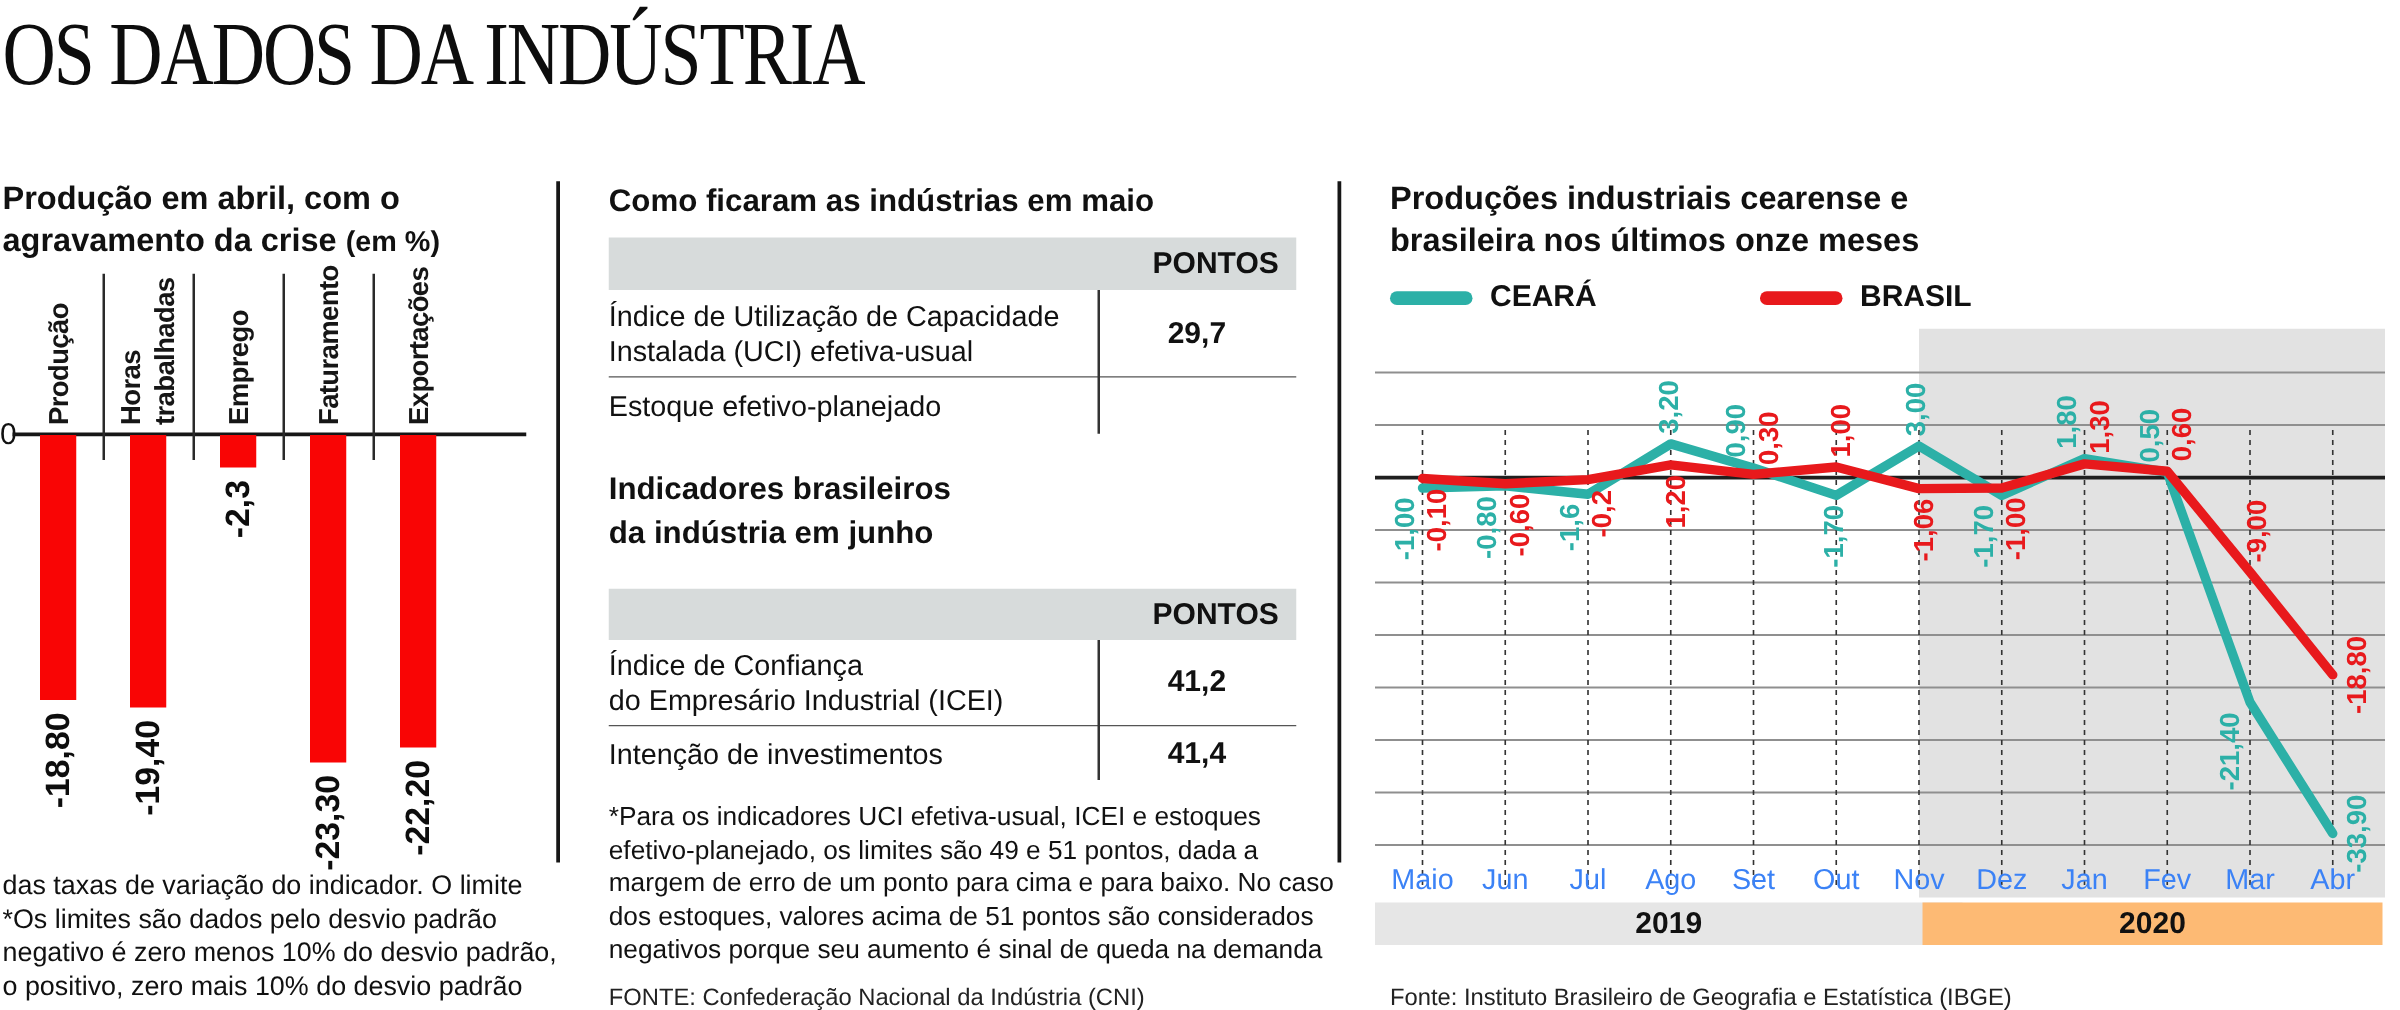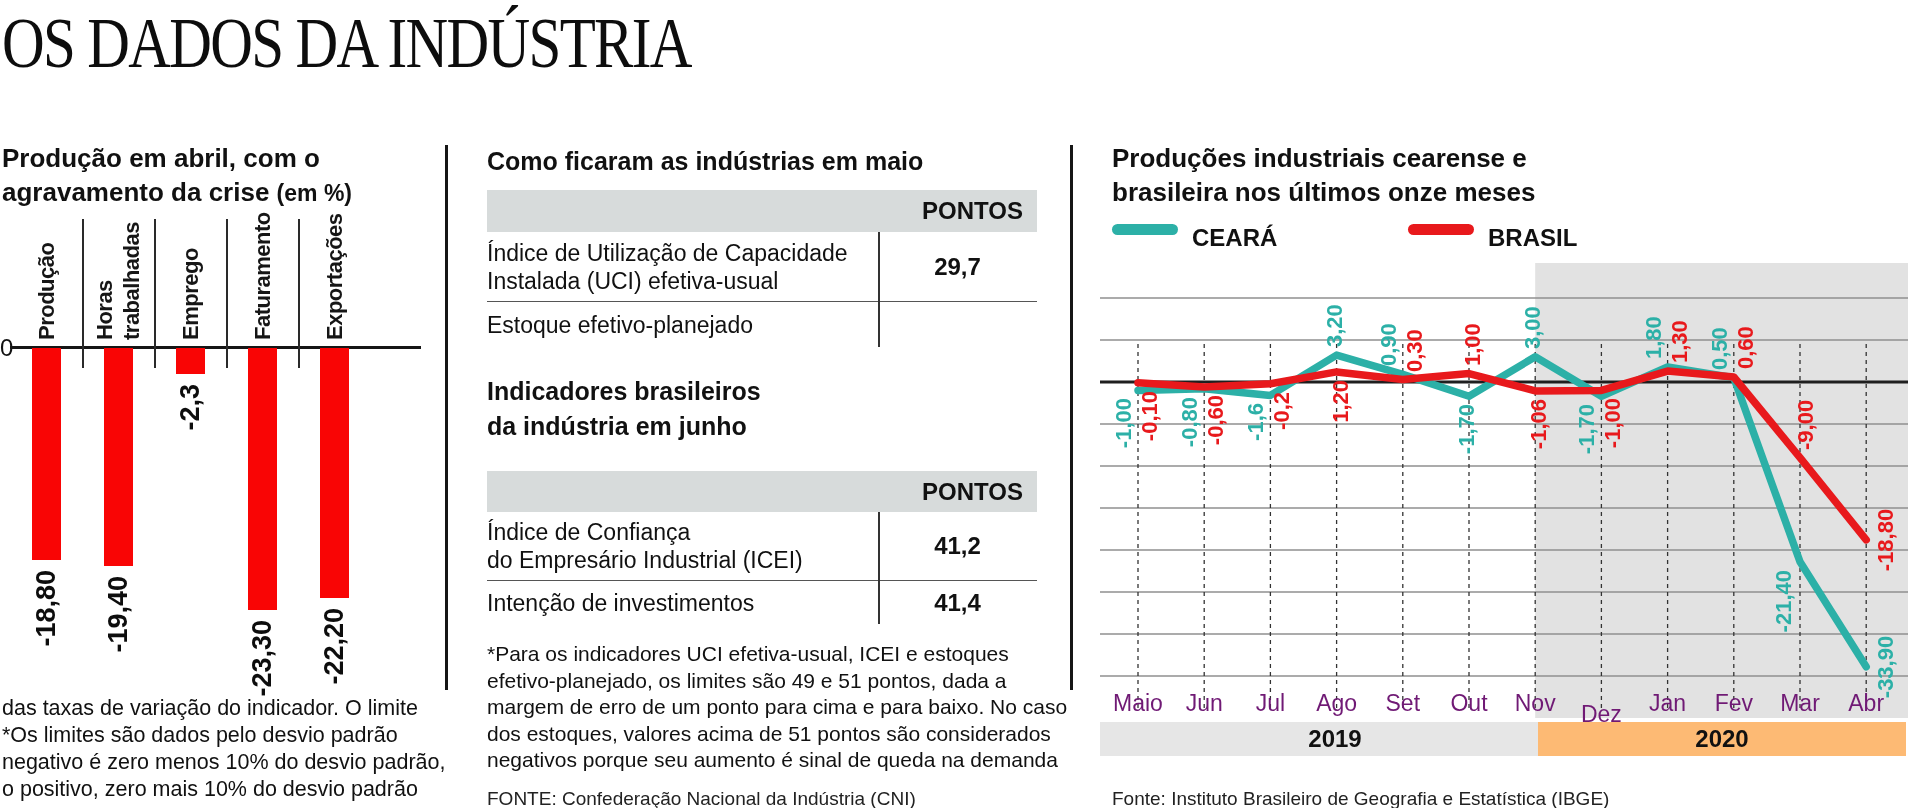--- a/index.html
+++ b/index.html
@@ -35,28 +35,28 @@
   #t2 .colline{top:41px;height:112px}
 
   .fnote{position:absolute}
   #lfn{left:2px;top:695px;font-size:21.5px;line-height:27px}
   #mfn{left:487px;top:641px;font-size:21px;line-height:26.5px}
   .source{position:absolute;font-size:19px;color:#222}
   #msrc{left:487px;top:788px}
   #rsrc{left:1112px;top:788px}
 
   
-  .legend-item{position:absolute;top:224px;display:flex;gap:14px}
+  .legend-item{position:absolute;top:224px;display:flex;align-items:center;gap:14px}
   #leg0{left:1112px}#leg1{left:1408px}
   .pill{width:66px;height:11px;border-radius:5.5px;display:inline-block}
   .legend-label{font-weight:bold;font-size:24px}
 
   
   #lsvg{position:absolute;left:1080px;top:255px}
-  .month{position:absolute;top:690px;width:70px;text-align:center;font-size:23px;color:#701a75}
+  .month{position:absolute;top:690px;width:70px;text-align:center;font-size:23px;color:#3b82f6}
   .band{position:absolute;top:722px;height:34px;display:flex;align-items:center;justify-content:center;
         font-weight:bold;font-size:24px}
   #band2019{left:1100px;width:470px}
   #band2020{left:1538px;width:368px}
 
   
   .vlabel{position:absolute;writing-mode:vertical-rl;transform:rotate(180deg);white-space:pre}
   .vlabel.above{transform:translateY(-100%) rotate(180deg)}
   .vlabel.vcenter{transform:translateY(-50%) rotate(180deg)}
   .bcat{font-size:22px;font-weight:700;line-height:27px;letter-spacing:-.5px;color:#161616}
@@ -238,18 +238,18 @@
     <div class="vlabel lc above" style="color: rgb(232, 25, 28); left: 1735.8px; top: 369px;">0,60</div>
     <div class="vlabel lc above" style="color: rgb(232, 25, 28); left: 1796px; top: 449.6px;">-9,00</div>
     <div class="vlabel lc vcenter" style="color: rgb(232, 25, 28); left: 1876.2px; top: 539.9px;">-18,80</div>
     <div class="month" style="left: 1103px;">Maio</div>
     <div class="month" style="left: 1169.2px;">Jun</div>
     <div class="month" style="left: 1235.4px;">Jul</div>
     <div class="month" style="left: 1301.6px;">Ago</div>
     <div class="month" style="left: 1367.8px;">Set</div>
     <div class="month" style="left: 1434px;">Out</div>
     <div class="month" style="left: 1500.2px;">Nov</div>
-    <div class="month" style="left: 1566.4px; margin-top: 11px;">Dez</div>
+    <div class="month" style="left: 1566.4px;">Dez</div>
     <div class="month" style="left: 1632.6px;">Jan</div>
     <div class="month" style="left: 1698.8px;">Fev</div>
     <div class="month" style="left: 1765px;">Mar</div>
     <div class="month" style="left: 1831.2px;">Abr</div>
   </div>
 
 </body></html>

